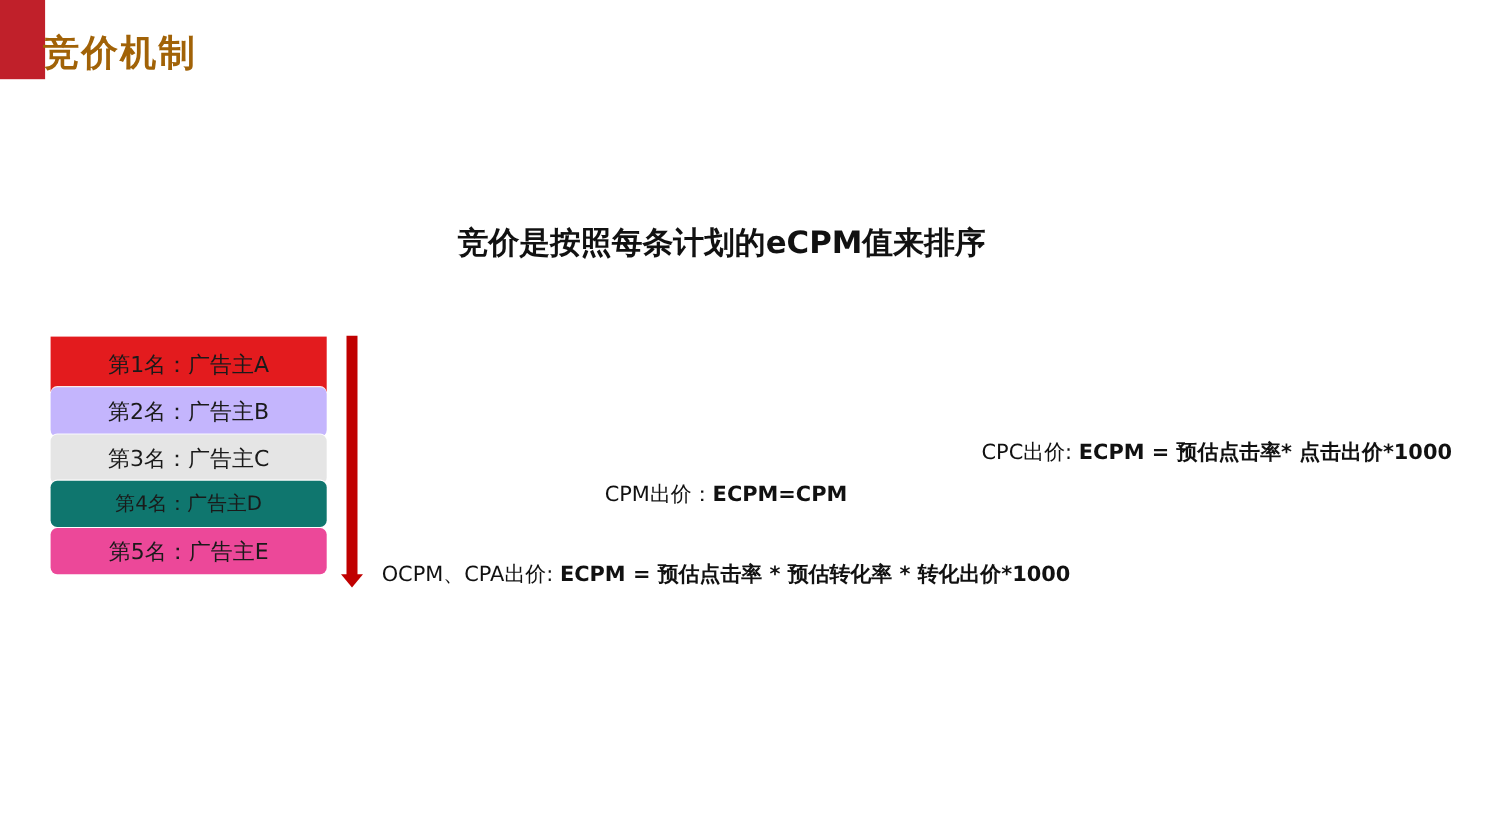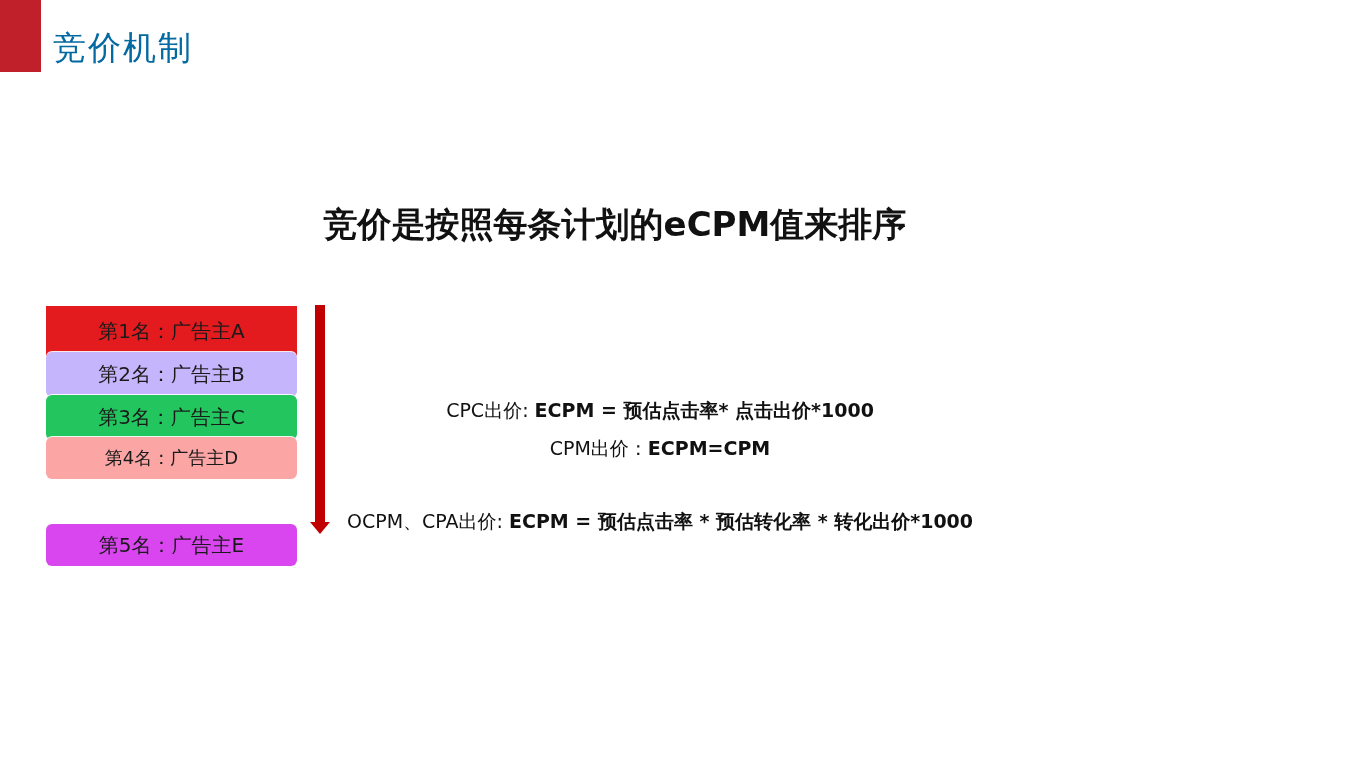--- a/index.html
+++ b/index.html
@@ -18,75 +18,76 @@
     .title-bar {
       position: absolute;
       left: 0;
       top: 0;
       width: 41px;
       height: 72px;
       background: #c0202a;
     }
     .page-title {
       position: absolute;
-      left: 53px;
+      left: 39px;
       top: 26px;
       font-size: 33px;
-      font-weight: normal;
-      color: #0369a1;
+      font-weight: bold;
+      color: #a16207;
       letter-spacing: 2px;
       white-space: nowrap;
     }
     .headline {
       position: absolute;
       left: 0;
       width: 1230px;
       top: 202px;
       text-align: center;
-      font-size: 34px;
+      font-size: 28px;
       font-weight: bold;
       color: #111;
       white-space: nowrap;
+      padding-left: 41px;
     }
     .rank-box {
       position: absolute;
       left: 46px;
       width: 251px;
       display: flex;
       align-items: center;
       justify-content: center;
       font-size: 20px;
       color: #1a1a1a;
       white-space: nowrap;
       box-sizing: border-box;
     }
     .rank-1 { top: 306px; height: 50px; background: #e31b1e; border-radius: 0; }
     .rank-2 { top: 352px; height: 45px; background: #c4b5fd; border-radius: 6px; }
-    .rank-3 { top: 395px; height: 45px; background: #22c55e; border-radius: 6px; }
-    .rank-4 { top: 437px; height: 42px; background: #fca5a5; border-radius: 6px; font-size: 18px; }
-    .rank-5 { top: 480px; height: 42px; background: #d946ef; border-radius: 6px; margin-top: 44px; }
+    .rank-3 { top: 395px; height: 45px; background: #e5e5e5; border-radius: 6px; }
+    .rank-4 { top: 437px; height: 42px; background: #0f766e; border-radius: 6px; font-size: 18px; }
+    .rank-5 { top: 480px; height: 42px; background: #ec4899; border-radius: 6px; }
     .rank-box + .rank-box { box-shadow: 0 -1px 0 rgba(255,255,255,0.9); }
     .arrow {
       position: absolute;
       left: 310px;
       top: 305px;
       width: 20px;
       height: 230px;
     }
     .formula {
       position: absolute;
       left: 0;
       width: 1320px;
       text-align: center;
       font-size: 19px;
       color: #111;
       white-space: nowrap;
     }
     .formula b { font-weight: bold; }
-    .f1 { top: 398px; }
+    .f1 { top: 398px; text-align: right; }
     .f2 { top: 436px; }
     .f3 { top: 472px; margin-top: 37px; }
   </style>
 </head>
 <body>
 
 <div class="title-bar"></div>
 <div class="page-title">竞价机制</div>
 
 <div class="headline">竞价是按照每条计划的eCPM值来排序</div>

